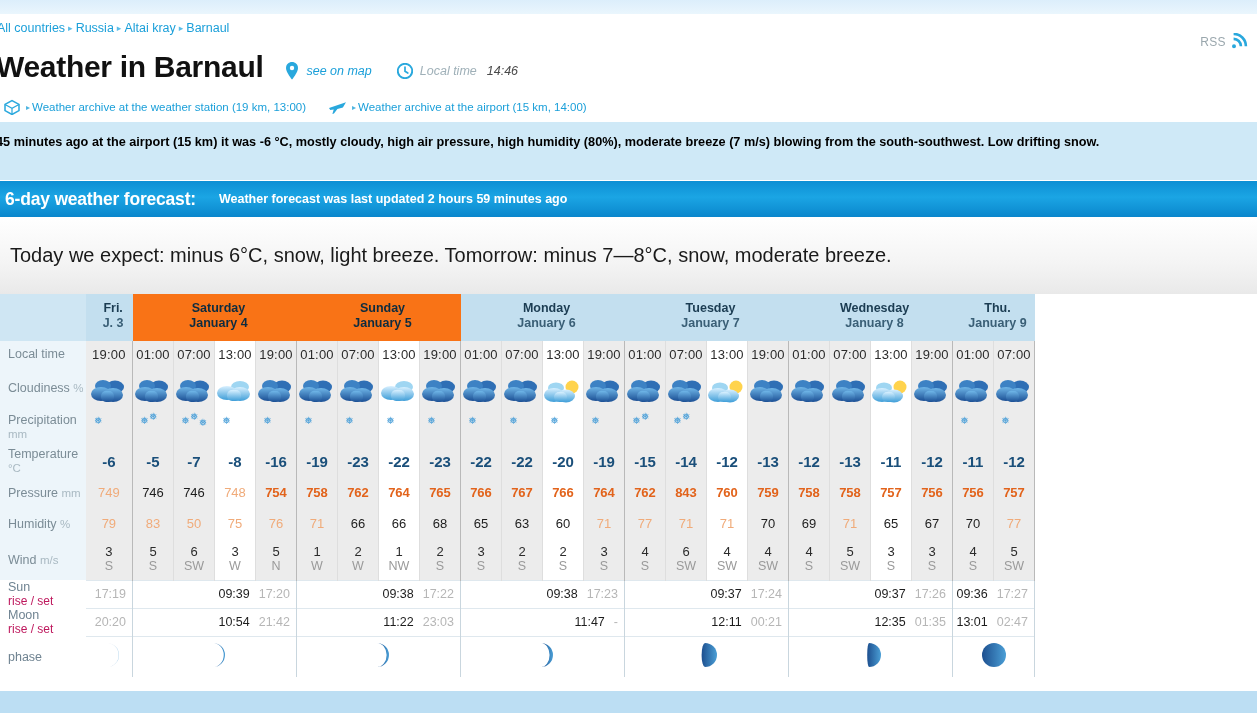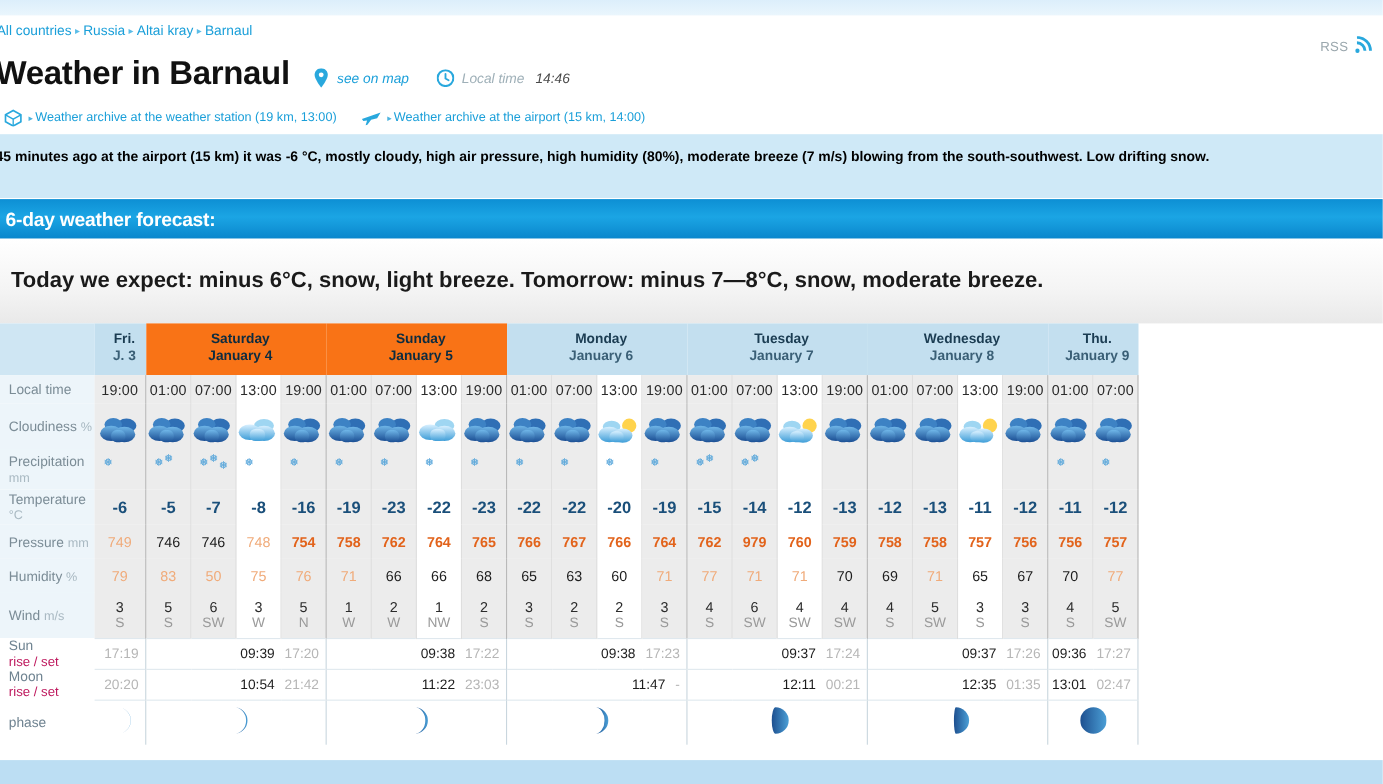--- a/index.html
+++ b/index.html
@@ -86,21 +86,21 @@
     color: #ffffff; font-size: 12.5px; font-weight: bold; margin-left: 23px;
   }
 
   
   .expectband {
     position: absolute; left: 0; top: 217px; width: 1257px; height: 77px;
     background: linear-gradient(to bottom, #ffffff 0%, #f4f4f4 60%, #e9e9e9 100%);
   }
   .expecttext {
     position: absolute; left: 10px; top: 244px;
-    font-size: 20px; color: #1a1a1a; font-weight: bold;
+    font-size: 20px; color: #1a1a1a; font-weight: normal;
   }
 
   
   .wtable {
     position: absolute; left: 0; top: 294px;
     width: 1035px; border-collapse: collapse;
     font-size: 12px;
   }
   .wtable td, .wtable th { padding: 0; border: 0; }
 
@@ -222,20 +222,21 @@
   </svg>
   <span class="arrowdot">▸</span>
   <a href="#">Weather archive at the airport (15 km, 14:00)</a>
 </div>
 
 <div class="condband"></div>
 <div class="condtext">45 minutes ago at the airport (15 km) it was -6 °C, mostly cloudy, high air pressure, high humidity (80%), moderate breeze (7 m/s) blowing from the south-southwest. Low drifting snow.</div>
 
 <div class="fcheader">
   <span class="fctitle">6-day weather forecast:</span>
+  <span class="fcupdated">Weather forecast was last updated 2 hours 59 minutes ago</span>
 </div>
 
 <div class="expectband"></div>
 <div class="expecttext">Today we expect: minus 6°C, snow, light breeze. Tomorrow: minus 7—8°C, snow, moderate breeze.</div>
 
 <table class="wtable">
   <thead>
     <tr>
       <th class="lbl-col headfill"></th>
 
@@ -834,21 +835,21 @@
         <td class="cell dayend"><span class="p-bold">754</span></td>
         <td class="cell"><span class="p-bold">758</span></td>
         <td class="cell"><span class="p-bold">762</span></td>
         <td class="cell noon"><span class="p-bold">764</span></td>
         <td class="cell dayend"><span class="p-bold">765</span></td>
         <td class="cell"><span class="p-bold">766</span></td>
         <td class="cell"><span class="p-bold">767</span></td>
         <td class="cell noon"><span class="p-bold">766</span></td>
         <td class="cell dayend"><span class="p-bold">764</span></td>
         <td class="cell"><span class="p-bold">762</span></td>
-        <td class="cell"><span class="p-bold">979</span></td>
+        <td class="cell"><span class="p-bold">843</span></td>
         <td class="cell noon"><span class="p-bold">760</span></td>
         <td class="cell dayend"><span class="p-bold">759</span></td>
         <td class="cell"><span class="p-bold">758</span></td>
         <td class="cell"><span class="p-bold">758</span></td>
         <td class="cell noon"><span class="p-bold">757</span></td>
         <td class="cell dayend"><span class="p-bold">756</span></td>
         <td class="cell"><span class="p-bold">756</span></td>
         <td class="cell dayend"><span class="p-bold">757</span></td>
       </tr>
     <tr class="r-hum">

